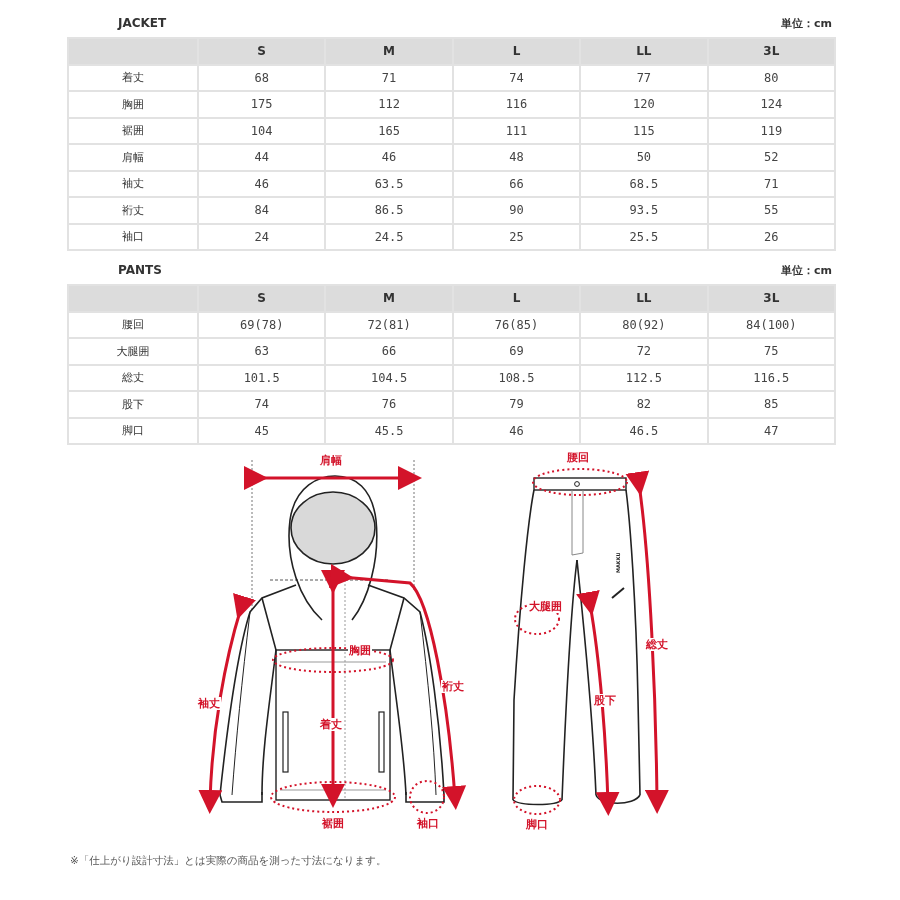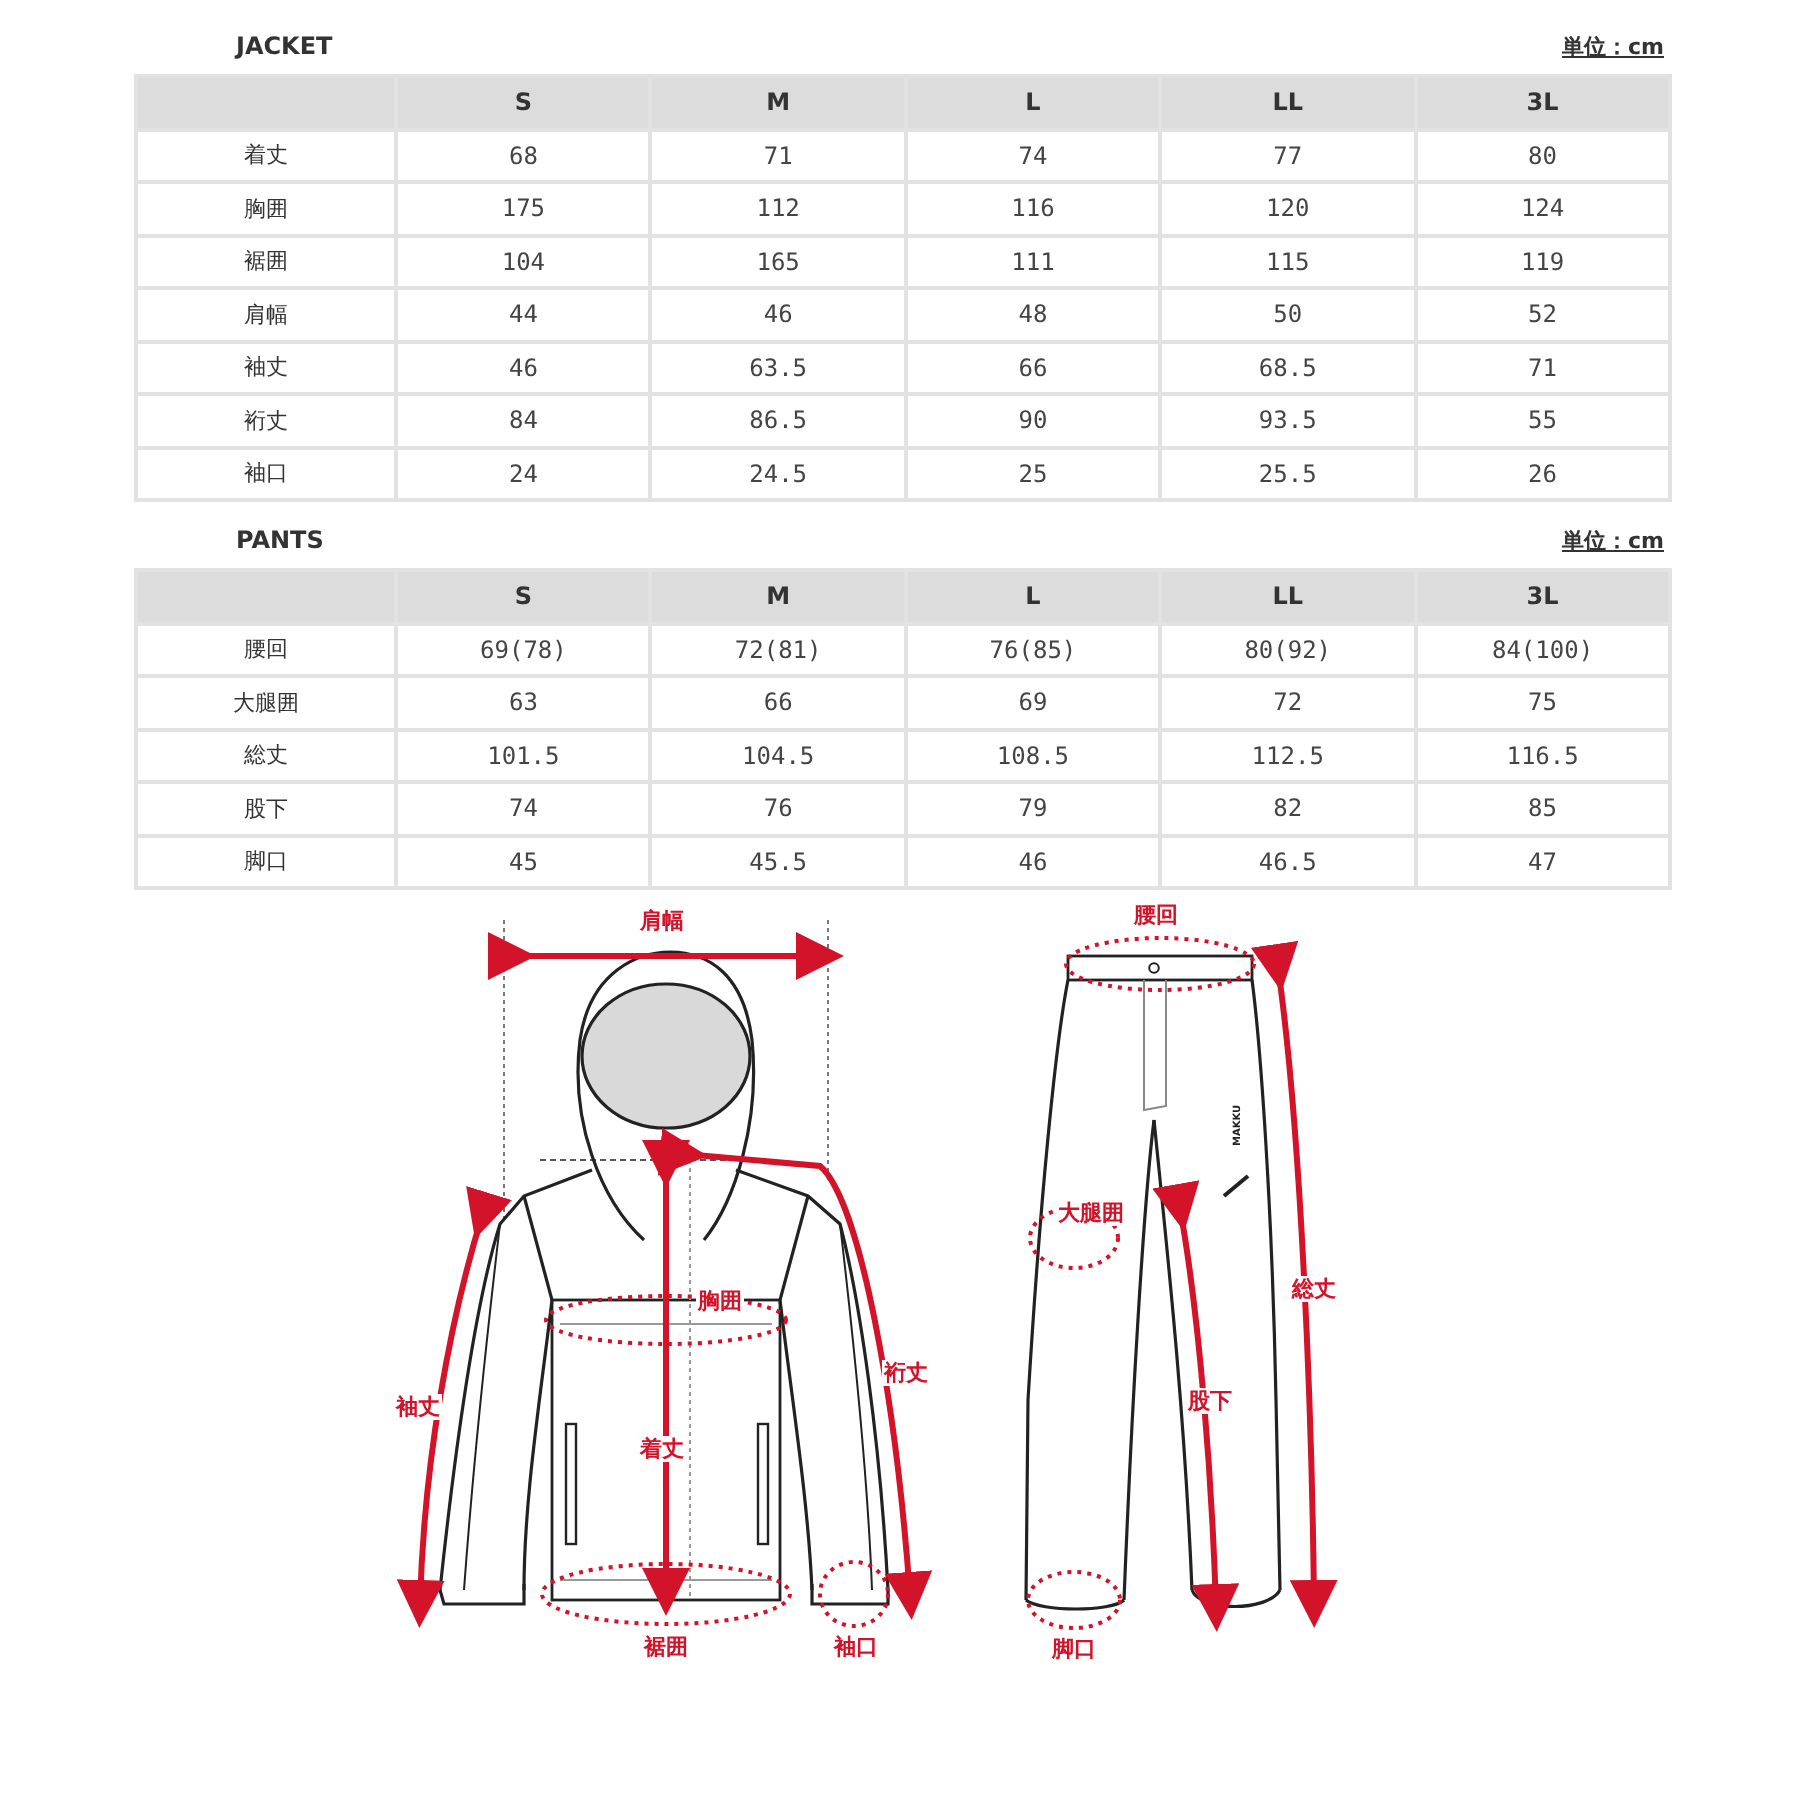--- a/index.html
+++ b/index.html
@@ -4,21 +4,21 @@
 <style>
   * { box-sizing: border-box; margin: 0; padding: 0; }
   html, body { width: 900px; height: 900px; background: #ffffff; overflow: hidden; }
   body { position: relative; font-family: "DejaVu Sans", sans-serif; color: #333; }
 
   .section-head {
     position: absolute; left: 70px; width: 762px; height: 18px;
     display: flex; justify-content: space-between; align-items: center;
   }
   .section-title { font-family: "DejaVu Sans", sans-serif; font-weight: bold; font-size: 12px; color: #333; margin-left: 48px; }
-  .unit-label { font-weight: bold; font-size: 11px; color: #333; text-decoration: underline; }
+  .unit-label { font-weight: bold; font-size: 11px; color: #333; }
 
   table.size-table {
     position: absolute; left: 67px; width: 769px;
     border-collapse: collapse; table-layout: fixed;
     border: 2px solid #e2e2e2;
   }
   table.size-table th, table.size-table td {
     border: 2px solid #e2e2e2; text-align: center; height: 26.5px;
     font-size: 12px; color: #444; font-family: "DejaVu Sans Mono", monospace;
   }
@@ -288,13 +288,14 @@
   <span class="dlabel" style="left:416px; top:377px;">袖口</span>
 
   <span class="dlabel" style="left:566px; top:11px;">腰回</span>
   <span class="dlabel" style="left:528px; top:160px;">大腿囲</span>
   <span class="dlabel" style="left:645px; top:198px;">総丈</span>
   <span class="dlabel" style="left:593px; top:254px;">股下</span>
   <span class="dlabel" style="left:525px; top:378px;">脚口</span>
 </div>
 
 <div class="notes">
+  <div class="note">※「仕上がり設計寸法」とは実際の商品を測った寸法になります。</div>
 </div>
 
 </body></html>

